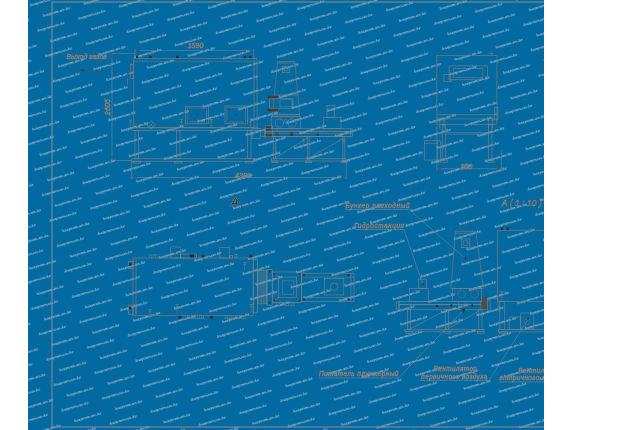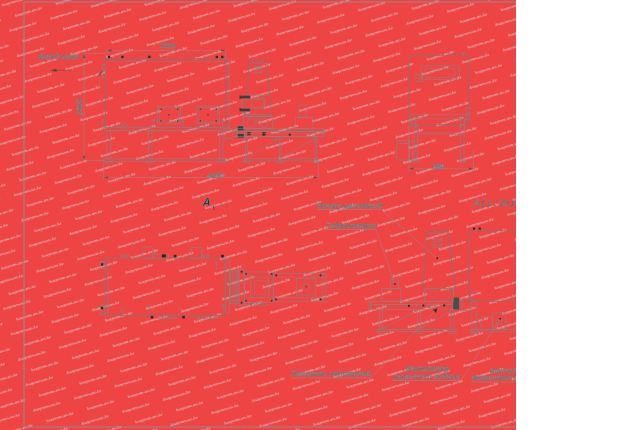--- a/index.html
+++ b/index.html
@@ -1,16 +1,16 @@
 <!DOCTYPE html>
 <html><head>
 <meta charset="utf-8">
 <style>
   html,body{margin:0;padding:0;background:#fff;}
-  #page{width:516px;height:430px;position:relative;overflow:hidden;background:#ef4444;}
+  #page{width:516px;height:430px;position:relative;overflow:hidden;background:#0369a1;margin-left:28px;}
   svg{display:block;}
   text{font-family:"Liberation Sans",sans-serif;}
 </style>
 </head>
 <body>
 <div id="page">
 <svg width="644" height="430" viewBox="0 0 644 430">
 <defs>
   <pattern id="wm" width="42.5" height="26.5" patternUnits="userSpaceOnUse" patternTransform="rotate(-16.5)">
     <text x="0.5" y="7" font-size="4.2" font-style="italic" fill="#d4d4d4">kazprom-ws.kz</text>

